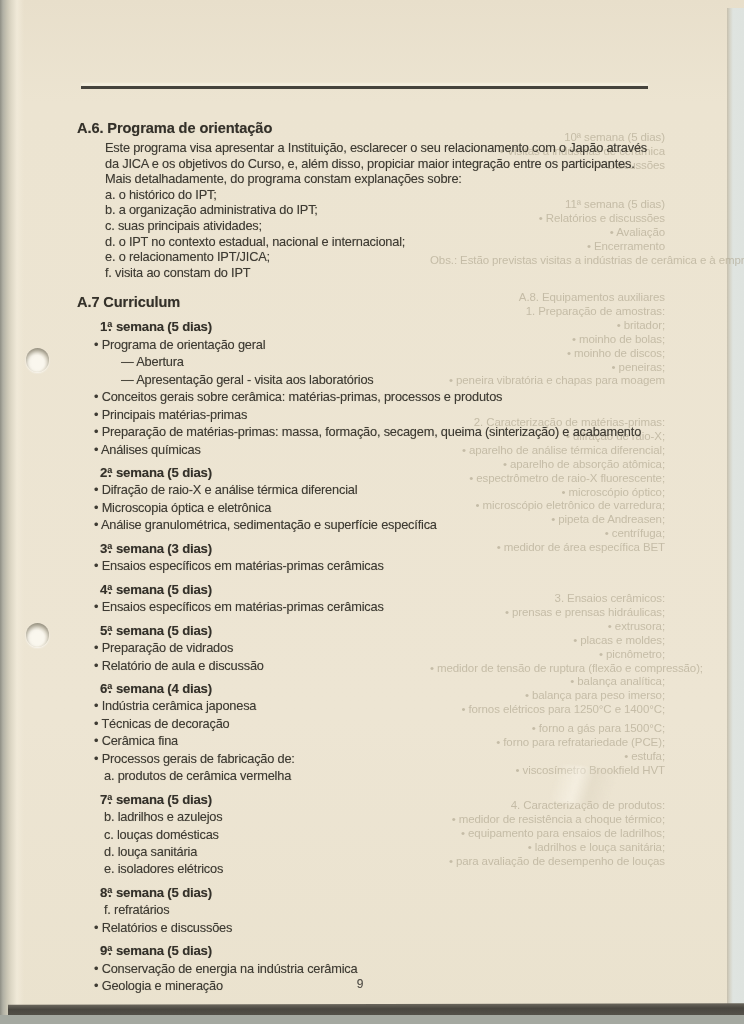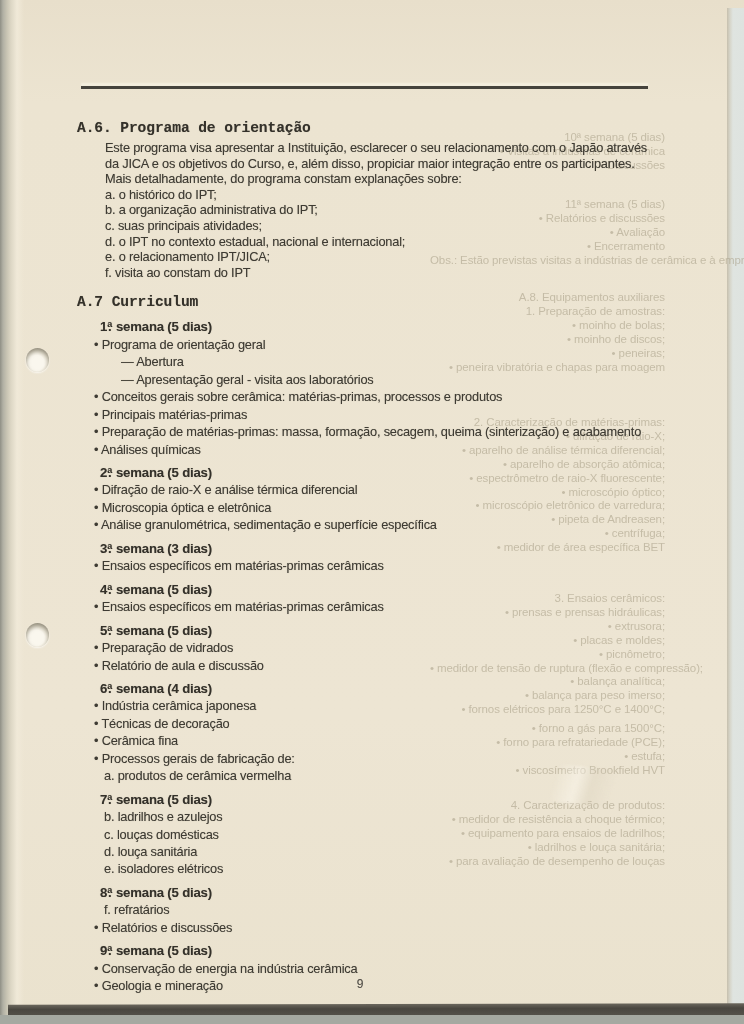--- a/index.html
+++ b/index.html
@@ -26,21 +26,21 @@
         background:linear-gradient(100deg,rgba(255,255,255,0) 40%,rgba(252,248,238,0.5) 50%,rgba(212,203,182,0.28) 57%,rgba(255,255,255,0) 67%);}
   
   .ghost{position:absolute;left:430px;top:0;width:235px;color:#a89f87;opacity:0.58;
         filter:blur(0.4px);font-size:11.5px;letter-spacing:-0.1px;pointer-events:none;}
   .gg{position:absolute;left:0;width:235px;line-height:13.9px;text-align:right;}
   .gline{white-space:nowrap;}
   
   .content{position:absolute;left:77px;top:0;width:620px;color:#3e3b33;
         font-size:12.8px;letter-spacing:-0.2px;line-height:15.6px;
         text-shadow:0 0 0.7px rgba(62,59,51,0.4);}
-  .h{font-size:14.6px;font-weight:bold;color:#34312a;margin:0;line-height:18px;letter-spacing:-0.1px;font-family:Liberation Mono, monospace;}
+  .h{font-size:14.6px;font-weight:bold;color:#34312a;margin:0;line-height:18px;letter-spacing:-0.1px;}
   .a6h{padding-top:119px;}
   .para{margin-top:3px;padding-left:28px;}
   .a6list{padding-left:28px;}
   .tline{white-space:nowrap;}
   .a7h{margin-top:13px;}
   .weeks{margin-top:4px;}
   .line{white-space:nowrap;line-height:14.45px;}
   .line.week{font-weight:bold;margin-top:6px;padding-left:23px;color:#34312a;font-size:13.2px;}
   .line.bullet{padding-left:17px;}
   .line.dash{padding-left:44px;}
@@ -67,20 +67,21 @@
     <div class="gg" style="top:198px">
         <div class="gline">11ª semana (5 dias)</div>
         <div class="gline">• Relatórios e discussões</div>
         <div class="gline">• Avaliação</div>
         <div class="gline">• Encerramento</div>
         <div class="gline">Obs.: Estão previstas visitas a indústrias de cerâmica e à empresa</div>
       </div>
     <div class="gg" style="top:291px">
         <div class="gline">A.8. Equipamentos auxiliares</div>
         <div class="gline">1. Preparação de amostras:</div>
+        <div class="gline">• britador;</div>
         <div class="gline">• moinho de bolas;</div>
         <div class="gline">• moinho de discos;</div>
         <div class="gline">• peneiras;</div>
         <div class="gline">• peneira vibratória e chapas para moagem</div>
       </div>
     <div class="gg" style="top:416px">
         <div class="gline">2. Caracterização de matérias-primas:</div>
         <div class="gline">• difração de raio-X;</div>
         <div class="gline">• aparelho de análise térmica diferencial;</div>
         <div class="gline">• aparelho de absorção atômica;</div>

